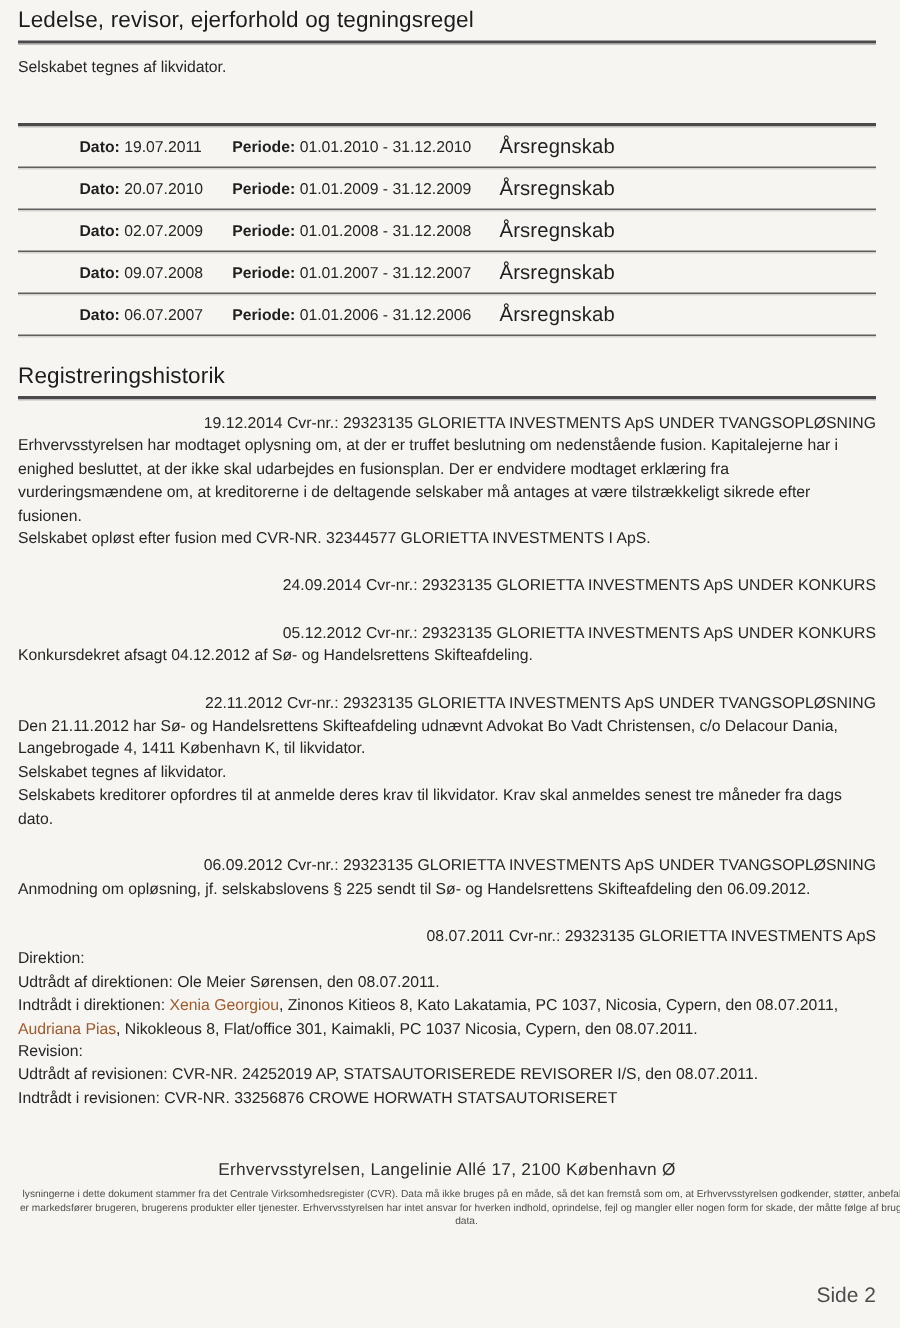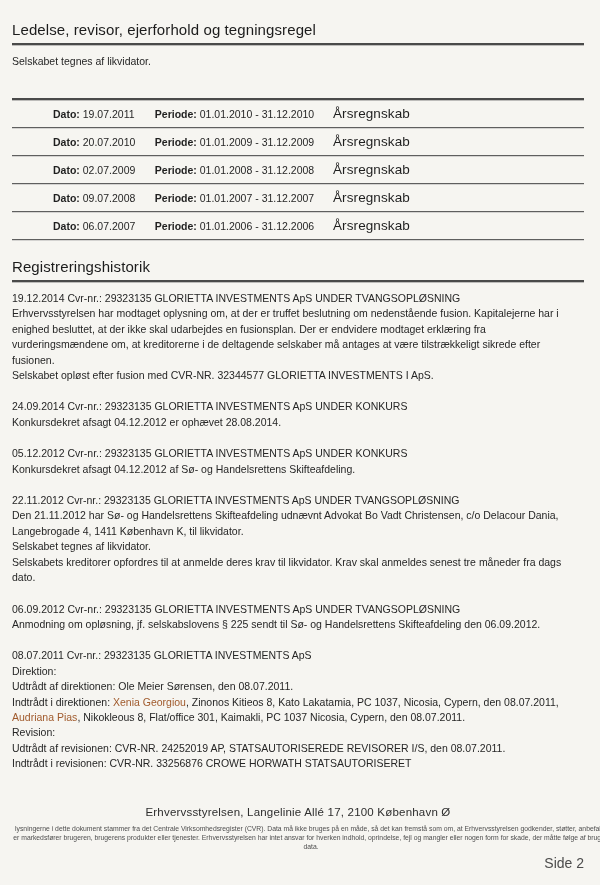--- a/index.html
+++ b/index.html
@@ -16,21 +16,21 @@
 
   .sec-title {
     font-size: 15px; line-height: 19px; font-weight: 400;
     color: #1c1c1c; margin: 0; letter-spacing: 0.1px;
   }
   .rule {
     height: 0; border-bottom: 2px solid #4a4a4a;
     box-shadow: 0 1px 0 rgba(120,120,120,.45);
     margin-top: 4px;
   }
-  .title-block { padding-top: 20px; }
+  .title-block { padding-top: 4px; }
 
   .kv-row { display: flex; margin-top: 9px; font-size: 10.5px; line-height: 14px; }
   .kv-label { font-weight: 700; width: 193px; flex: 0 0 193px; color: #1f1f1f; }
   .kv-value { color: #262626; }
 
   .regnskaber-block { margin-top: 30px; }
 
   .trow {
     display: flex; align-items: center;
     height: 27px;
@@ -39,21 +39,21 @@
     font-size: 10.5px;
   }
   .cell-dato { width: 83px; flex: 0 0 83px; white-space: nowrap; padding-left: 41px; }
   .cell-periode { width: 197px; flex: 0 0 197px; white-space: nowrap; text-align: center; }
   .trow b { font-weight: 700; color: #1f1f1f; }
   .cell-type { font-size: 13.5px; color: #1f1f1f; letter-spacing: 0.1px; }
 
   .historik-block { margin-top: 17px; }
   .entries { padding-top: 9px; }
   .entry { margin-bottom: 16px; font-size: 10.5px; line-height: 15.4px; }
-  .entry-header { white-space: nowrap; }
+  .entry-header { white-space: nowrap; text-align: right; }
   .entry-par { }
   .hl { color: var(--hl, #a05a2c); text-align: center; }
 
   .footer-address {
     margin-top: 34px; text-align: center;
     font-size: 11.5px; color: #2e2e2e; letter-spacing: 0.2px;
   }
   .fineprint {
     margin-top: 6px; text-align: center;
     font-size: 6.8px; line-height: 9px; color: #4e4e4e;
@@ -118,21 +118,20 @@
       <div class="rule"></div>
       <div class="entries" id="historik-entries">
   <div class="entry">
     <div class="entry-header">19.12.2014 Cvr-nr.: 29323135 GLORIETTA INVESTMENTS ApS UNDER TVANGSOPLØSNING</div>
   <div class="entry-par">Erhvervsstyrelsen har modtaget oplysning om, at der er truffet beslutning om nedenstående fusion. Kapitalejerne har i enighed besluttet, at der ikke skal udarbejdes en fusionsplan. Der er endvidere modtaget erklæring fra vurderingsmændene om, at kreditorerne i de deltagende selskaber må antages at være tilstrækkeligt sikrede efter fusionen.</div>
             <div class="entry-par">Selskabet opløst efter fusion med CVR-NR. 32344577 GLORIETTA INVESTMENTS I ApS.</div>
           </div>
 
   <div class="entry">
     <div class="entry-header">24.09.2014 Cvr-nr.: 29323135 GLORIETTA INVESTMENTS ApS UNDER KONKURS</div>
-  <div class="entry-par">Konkursdekret afsagt 04.12.2012 er ophævet 28.08.2014.</div>
           </div>
 
   <div class="entry">
     <div class="entry-header">05.12.2012 Cvr-nr.: 29323135 GLORIETTA INVESTMENTS ApS UNDER KONKURS</div>
   <div class="entry-par">Konkursdekret afsagt 04.12.2012 af Sø- og Handelsrettens Skifteafdeling.</div>
           </div>
 
   <div class="entry">
     <div class="entry-header">22.11.2012 Cvr-nr.: 29323135 GLORIETTA INVESTMENTS ApS UNDER TVANGSOPLØSNING</div>
   <div class="entry-par">Den 21.11.2012 har Sø- og Handelsrettens Skifteafdeling udnævnt Advokat Bo Vadt Christensen, c/o Delacour Dania, Langebrogade 4, 1411 København K, til likvidator.</div>

